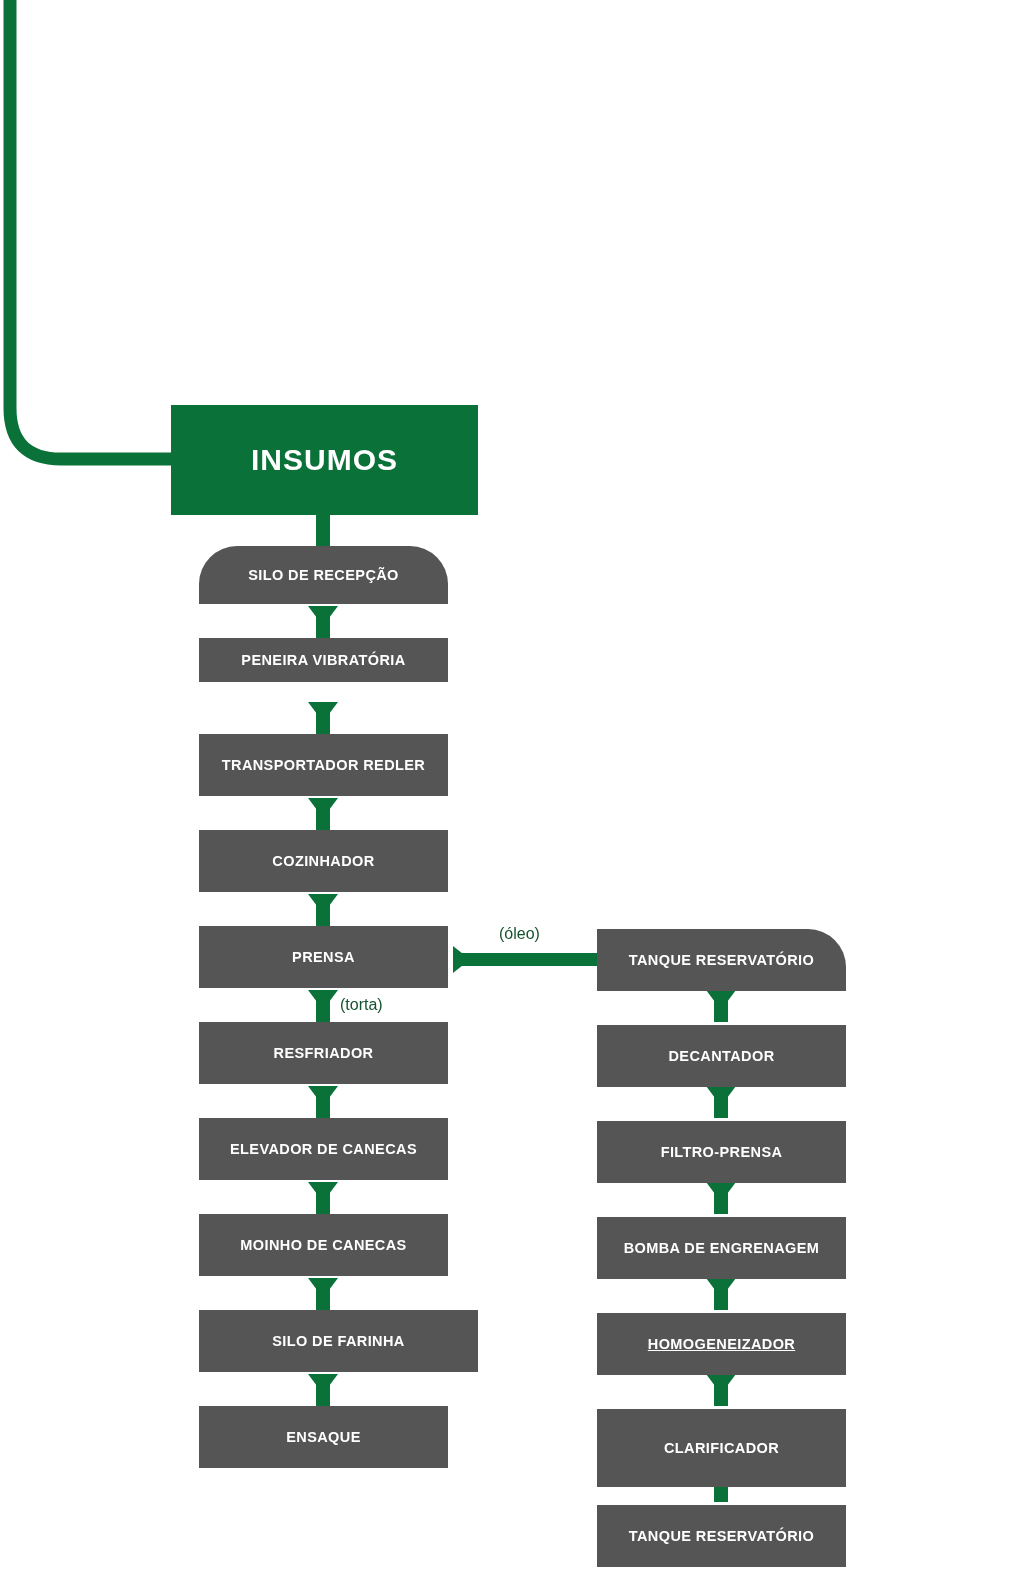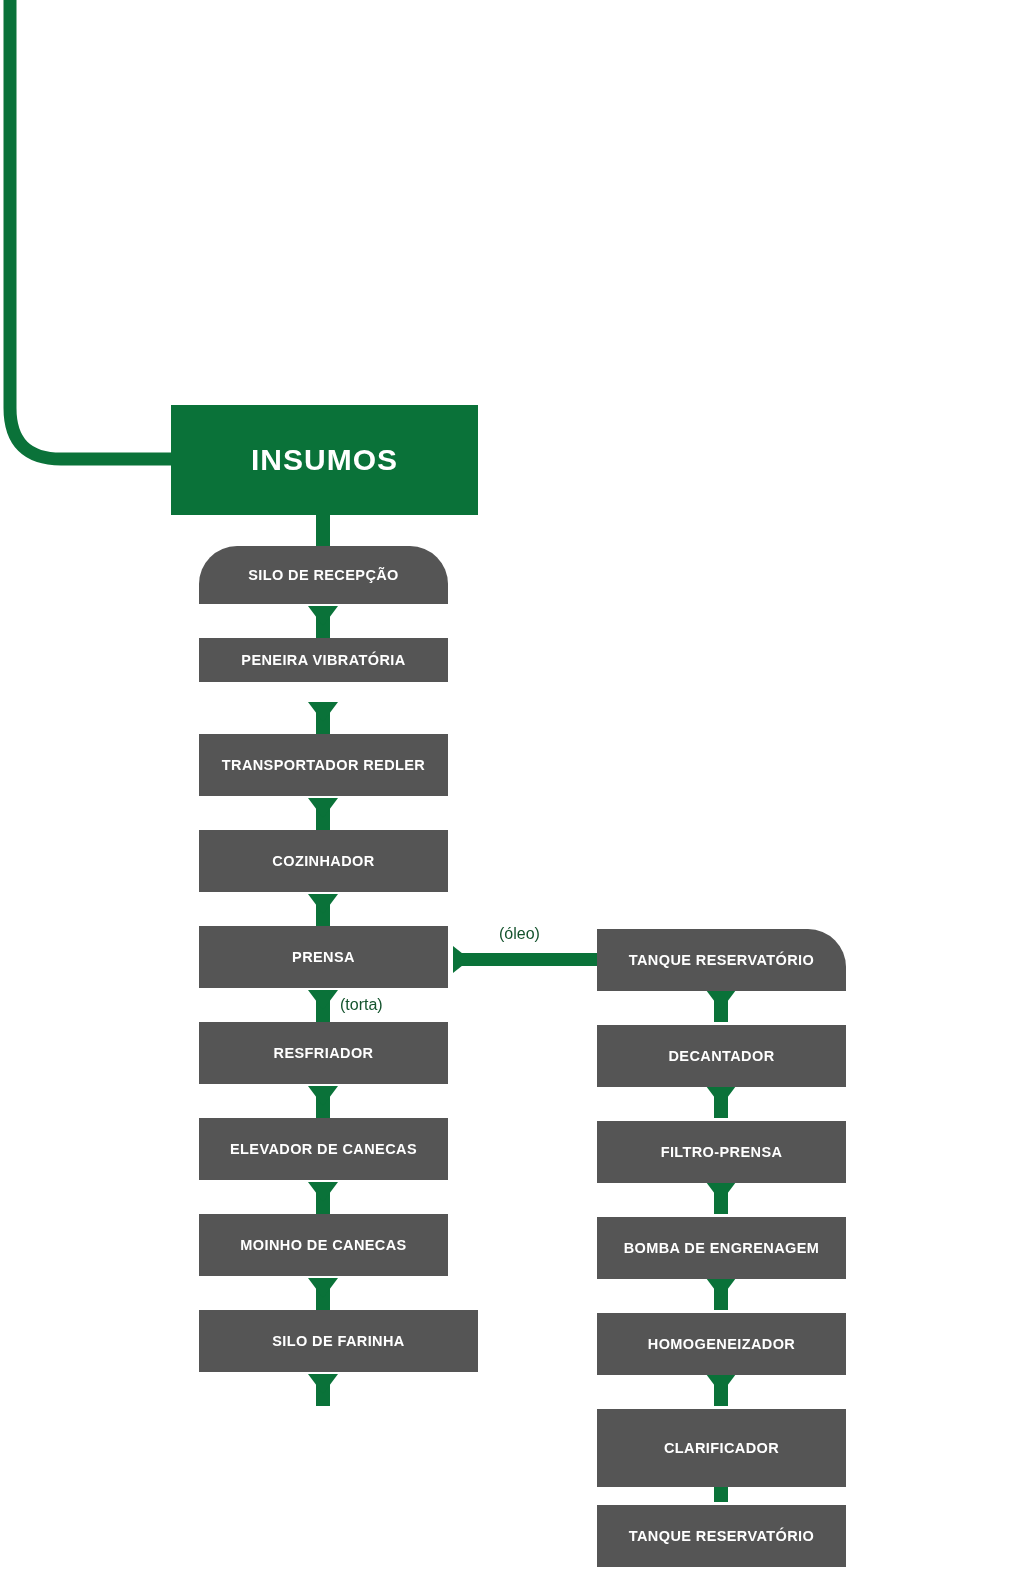--- a/index.html
+++ b/index.html
@@ -168,38 +168,41 @@
   </div>
 
   <div class="node" style="left:199px; top:1214px; width:249px; height:62px;">
     <span>MOINHO DE CANECAS</span>
   </div>
 
   <div class="node" style="left:199px; top:1310px; width:279px; height:62px;">
     <span>SILO DE FARINHA</span>
   </div>
 
+  <div class="node" style="left:199px; top:1406px; width:249px; height:62px;">
+    <span>ENSAQUE</span>
+  </div>
 
   <div class="node tank-top" style="left:597px; top:929px; width:249px; height:62px;">
     <span>TANQUE RESERVATÓRIO</span>
   </div>
 
   <div class="node" style="left:597px; top:1025px; width:249px; height:62px;">
     <span>DECANTADOR</span>
   </div>
 
   <div class="node" style="left:597px; top:1121px; width:249px; height:62px;">
     <span>FILTRO-PRENSA</span>
   </div>
 
   <div class="node" style="left:597px; top:1217px; width:249px; height:62px;">
     <span>BOMBA DE ENGRENAGEM</span>
   </div>
 
-  <div class="node" style="left:597px; top:1313px; width:249px; height:62px;">
+  <div class="node" style="left:597px; top:1313px; width:249px; height:62px;text-decoration:underline;">
     <span>HOMOGENEIZADOR</span>
   </div>
 
   <div class="node" style="left:597px; top:1409px; width:249px; height:78px;">
     <span>CLARIFICADOR</span>
   </div>
 
   <div class="node" style="left:597px; top:1505px; width:249px; height:62px;">
     <span>TANQUE RESERVATÓRIO</span>
   </div>

